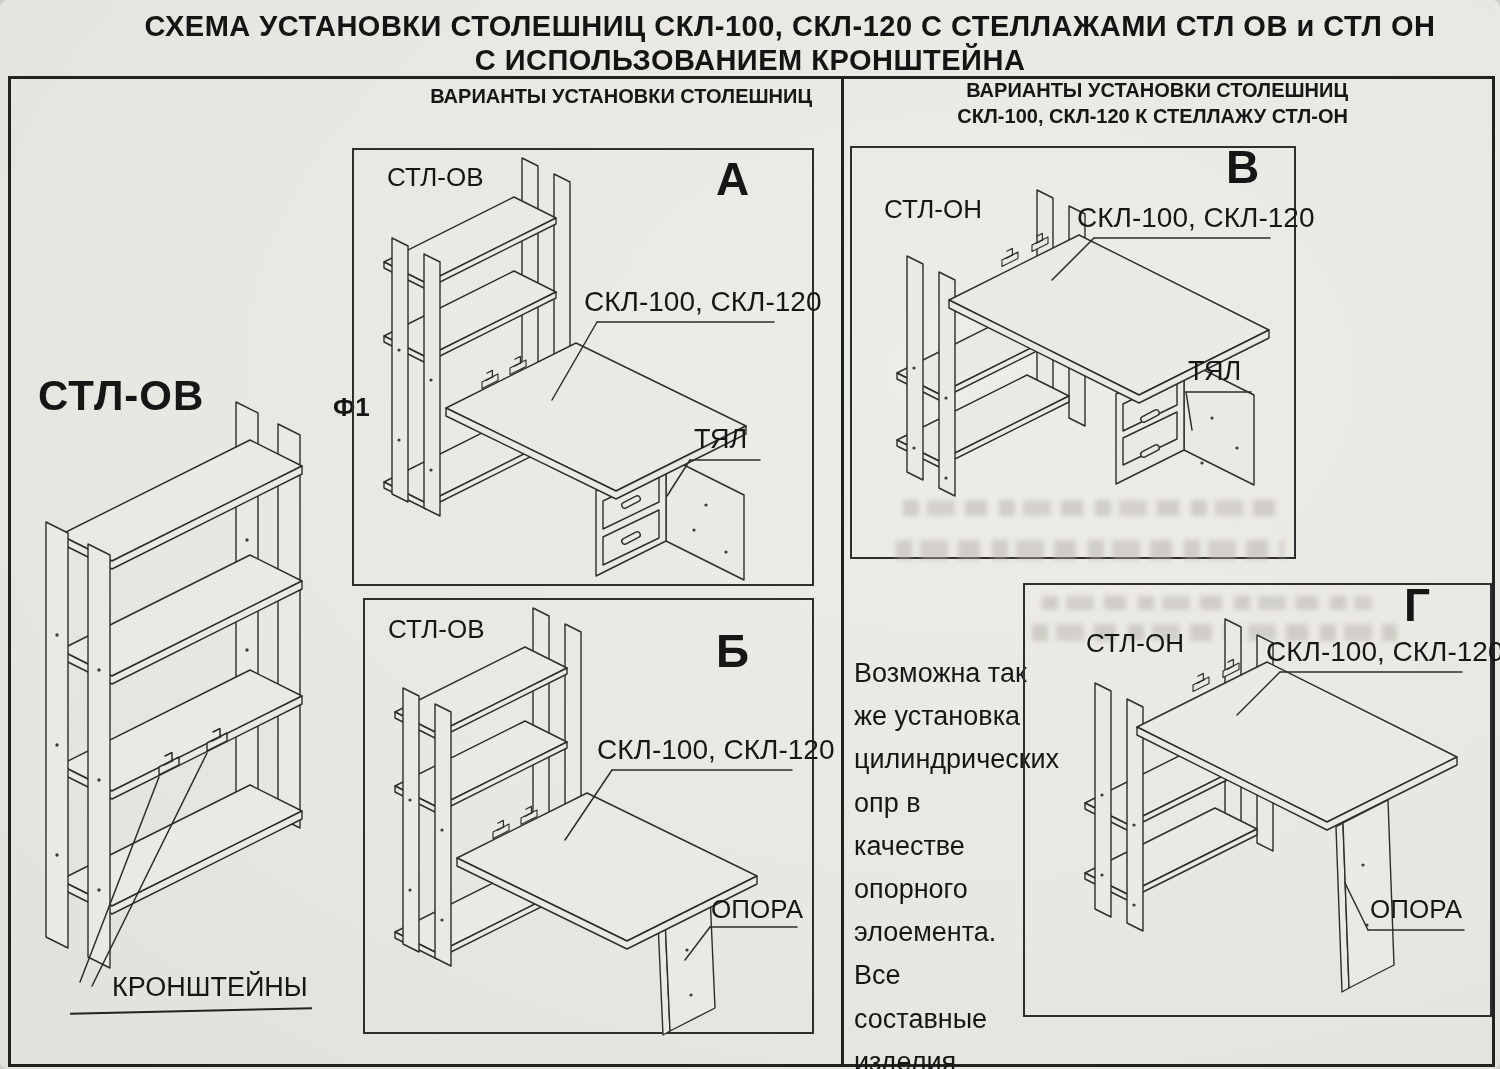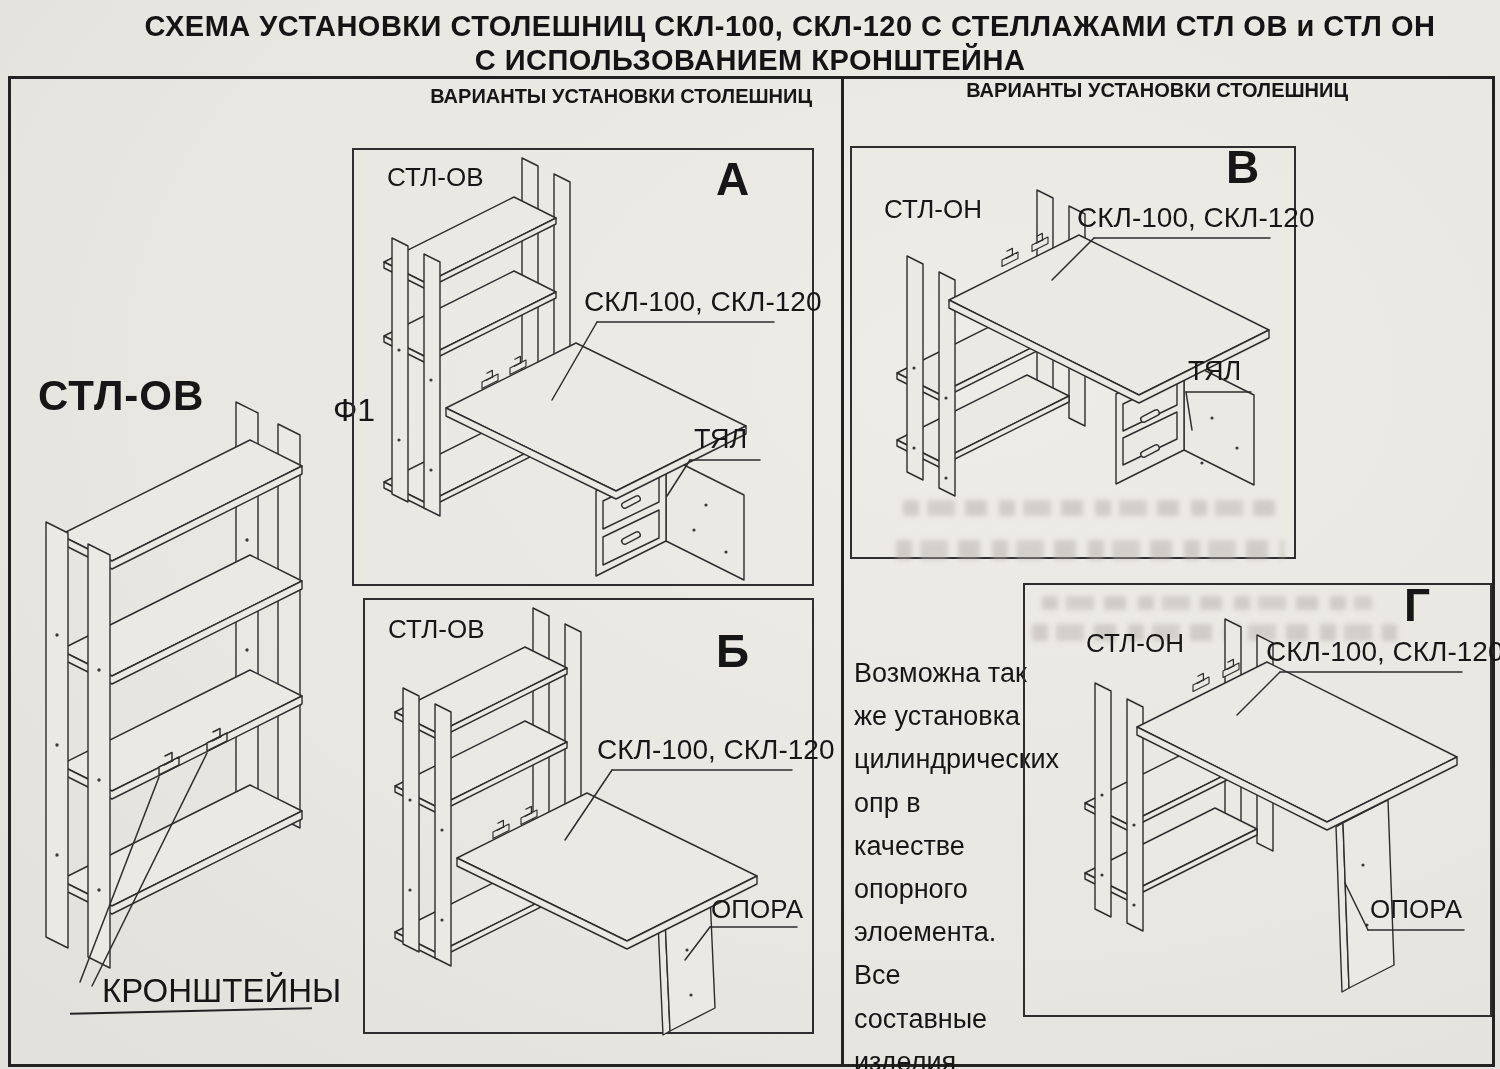--- a/index.html
+++ b/index.html
@@ -1,32 +1,32 @@
 <!DOCTYPE html>
 <html><head>
 <meta charset="utf-8">
 <style>
   html,body{margin:0;padding:0;background:#cfcdc9;}
   .page{
     position:relative;width:1500px;height:1069px;overflow:hidden;
     background:radial-gradient(1300px 900px at 65% 35%, #eeece7 0%, #e9e7e1 60%, #e3e1db 100%);
-    font-family:"Liberation Sans", sans-serif;color:#1b1b1b;
+    font-family:"Liberation Sans", sans-serif;color:#1b1b1b;border-radius:8px;
   }
   .title-line{position:absolute;left:0;width:100%;text-align:center;font-weight:bold;
     font-size:29px;letter-spacing:.5px;color:#141414;white-space:nowrap;}
   .frame{position:absolute;border:3px solid #222;}
   .panel{position:absolute;border:2px solid #2e2e2e;}
   .divider{position:absolute;background:#222;}
   .colhead{position:absolute;text-align:right;font-weight:bold;font-size:20px;line-height:1.28;color:#161616;}
   .bodytext{position:absolute;font-size:21.5px;line-height:1.67;color:#161616;}
   .lbl{position:absolute;white-space:nowrap;color:#161616;}
   .lbl-part{font-size:28px;}
   .lbl-big{font-size:42px;font-weight:bold;letter-spacing:1px;}
   .lbl-letter{font-size:46px;font-weight:bold;}
-  .lbl-fig{font-size:32px;font-weight:400;}
+  .lbl-fig{font-size:26px;font-weight:700;}
   .rule{position:absolute;background:#222;height:2px;}
   svg{position:absolute;overflow:visible;}
   .board{fill:#ebe9e4;stroke:#2d2d2d;stroke-width:1.4;stroke-linejoin:round;}
   .wire{fill:none;stroke:#2d2d2d;stroke-width:1.5;stroke-linejoin:round;stroke-linecap:round;}
   .dot{fill:#3a3a3a;stroke:none;}
   .ghost{position:absolute;filter:blur(2.5px);opacity:.5;border-radius:2px;
     background:repeating-linear-gradient(90deg,#b3b0aa 0 16px,transparent 16px 24px,#bab7b1 24px 52px,transparent 52px 62px,#b3b0aa 62px 84px,transparent 84px 96px);}
 </style>
 </head>
 <body>
@@ -75,21 +75,21 @@
     <circle class="dot" cx="207" cy="190" r="1.7"></circle>
       <circle class="dot" cx="207" cy="300" r="1.7"></circle>
 
     <use href="#bracket" transform="translate(119,417)"></use>
     <use href="#bracket" transform="translate(167,393)"></use>
 
     <path class="wire" d="M119,427 L40,632"></path>
     <path class="wire" d="M167,403 L52,636"></path>
   </svg>
 
-  <div class="lbl" style="left:102px;top:972px;font-size:33px;">КРОНШТЕЙНЫ</div>
+  <div class="lbl" style="left:112px;top:972px;font-size:27px;">КРОНШТЕЙНЫ</div>
   <div class="rule" style="left:70px;top:1010px;width:242px;transform:rotate(-1.3deg);"></div>
 
   <div class="lbl lbl-fig" style="left:333px;top:392px;">Ф1</div>
 
   <div class="colhead" style="left:352px;top:84px;width:460px;">
     <div>ВАРИАНТЫ УСТАНОВКИ СТОЛЕШНИЦ</div>
   </div>
 
   <div class="panel" style="left:352px;top:148px;width:458px;height:434px;">
     <svg style="left:0;top:0;" width="458" height="434" viewBox="0 0 458 434">
@@ -173,20 +173,21 @@
       <path class="wire" d="M345,327 L320,360"></path>
     </svg>
   </div>
   <div class="lbl lbl-part" style="left:388px;top:614px;font-size:26px;">СТЛ-ОВ</div>
   <div class="lbl lbl-letter" style="left:716px;top:624px;">Б</div>
   <div class="lbl lbl-part" style="left:597px;top:734px;">СКЛ-100, СКЛ-120</div>
   <div class="lbl" style="left:711px;top:894px;font-size:26px;">ОПОРА</div>
 
   <div class="colhead" style="left:898px;top:78px;width:450px;">
     <div>ВАРИАНТЫ УСТАНОВКИ СТОЛЕШНИЦ</div>
+    <div>СКЛ-100, СКЛ-120 К СТЕЛЛАЖУ СТЛ-ОН</div>
   </div>
 
   <div class="panel" style="left:850px;top:146px;width:442px;height:409px;">
     <svg style="left:0;top:0;" width="442" height="409" viewBox="0 0 442 409">
 
       <path class="board" d="M185,42 L201,50 L201,262 L185,254 Z"></path>
       <path class="board" d="M217,58 L233,66 L233,278 L217,270 Z"></path>
 
       <path class="board" d="M45,225 L175,160 L217,181 L87,246 Z"></path>
       <path class="board" d="M45,225 L87,246 L217,181 L217,187 L87,252 L45,231 Z"></path>

